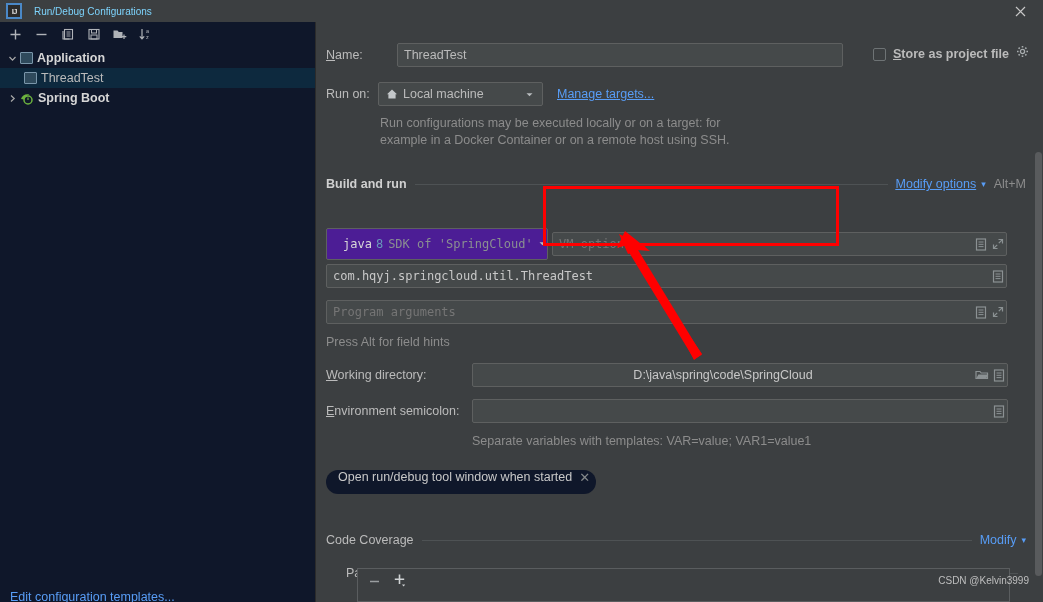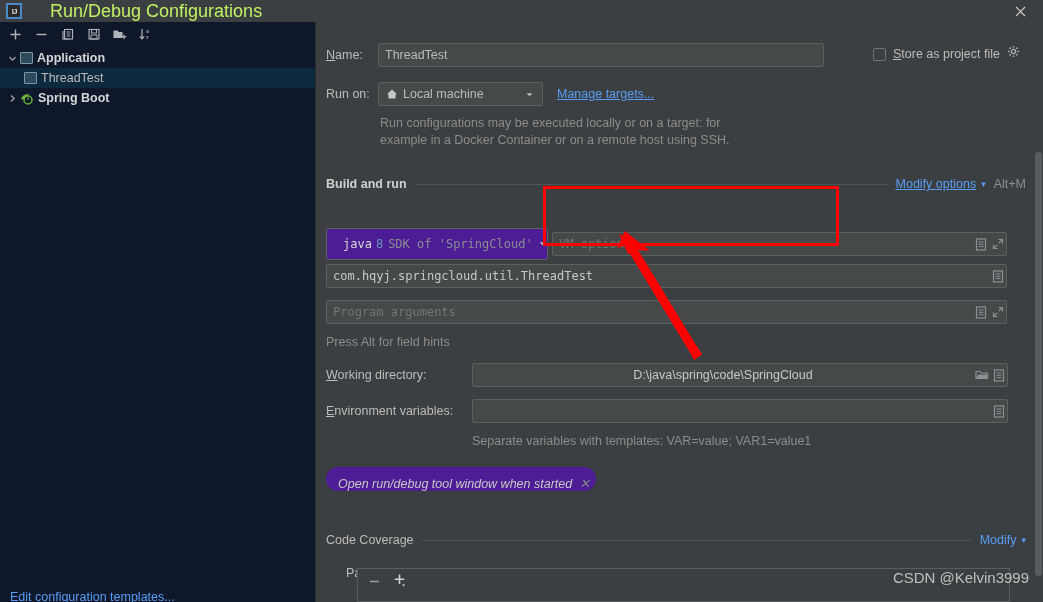--- a/index.html
+++ b/index.html
@@ -18,21 +18,21 @@
     background: #3c3f41; display: flex; align-items: center;
   }
   .ij-logo {
     width: 16px; height: 16px; margin-left: 6px;
     border: 2px solid #4a88c7; background: #2b2b2b;
     color: #d8d8d8; font-size: 8px; font-weight: bold;
     display: flex; align-items: center; justify-content: center;
     font-family: "Liberation Sans", sans-serif; letter-spacing: -1px;
   }
   .title-text {
-    margin-left: 28px; color: #bef264; font-size: 18px;
+    margin-left: 12px; color: #7dd3fc; font-size: 10px;
   }
   .close-btn {
     position: absolute; right: 0; top: 0; width: 46px; height: 22px;
     display: flex; align-items: center; justify-content: center;
     color: #c0c0c0; font-size: 15px; line-height: 1;
   }
 
   
   .leftpanel {
     position: absolute; left: 0; top: 22px; width: 316px; height: 580px;
@@ -103,23 +103,23 @@
   .sec-title { color: #d0d0d0; font-size: 12.5px; font-weight: bold; }
   .sec-title.reg { font-weight: normal; color: #bbbbbb; }
   .sep-line { flex: 1; height: 1px; background: #4e5254; margin: 0 8px; }
 
   .fieldicon {
     width: 17px; height: 22px; display: flex; align-items: center; justify-content: center;
     flex: none; color: #8b9193;
   }
 
   .chip {
-    display: inline-flex; align-items: flex-end; height: 24px;
-    background: #4c1d95; border-radius: 12px; padding: 0 6px 0 12px;
-    color: #c8c8c8; font-size: 12.5px; font-style: italic;
+    display: inline-flex; align-items: flex-start; height: 24px;
+    background: #0f172a; border-radius: 12px; padding: 0 6px 0 12px;
+    color: #c8c8c8; font-size: 12.5px;
   }
   .chip .x { margin-left: 7px; color: #84888a; font-size: 13px; }
 
   .checkbox {
     width: 13px; height: 13px; border: 1px solid #6e7375; background: #3c3f41;
     border-radius: 2px; flex: none;
   }
 
   .combo {
     background: #45494a; border: 1px solid #5e6060; border-radius: 2px;
@@ -142,21 +142,21 @@
 
   
   .anno-rect {
     position: absolute; left: 543px; top: 186px; width: 296px; height: 60px;
     border: 3px solid #ff0000; pointer-events: none;
   }
   .anno-arrow { position: absolute; left: 0; top: 0; pointer-events: none; }
 
   .watermark {
     position: absolute; right: 14px; bottom: 16px;
-    color: #c9c9c9; font-size: 15px; opacity: .92;
+    color: #c9c9c9; font-size: 10px; opacity: .92;
     font-family: "Liberation Sans", sans-serif;
   }
 
   .sdkcombo {
     background: #4c1d95; border: 1px solid #5e6060; border-radius: 2px;
     height: 32px; display: flex; align-items: center; padding-left: 16px;
     font-family: "DejaVu Sans Mono", monospace; font-size: 12px;
   }
   .sdk-java { color: #d8d8d8; }
   .sdk-num { color: #6897bb; margin-left: 4px; }
@@ -259,30 +259,30 @@
         </span>
         <span class="tree-label bold">Spring Boot</span>
       </div>
     </div>
 
     <div class="bottom-link">Edit configuration templates...</div>
   </div>
 
   <div class="content">
 
-    <div class="row" style="position:absolute; left:9px; top:21px;">
+    <div class="row" style="position:absolute; left:9px; top:21px;gap:19px;">
       <div class="lbl" style="width:52px;">
         <span class="und">N</span><span>ame:</span>
       </div>
       <div class="field" style="width:446px;">
         <input class="fake-input" value="ThreadTest" style="">
       </div>
     </div>
 
-    <div class="row" style="position:absolute; left:556px; top:23px; gap:7px;">
+    <div class="row" style="position:absolute; left:556px; top:23px; gap:7px;font-weight:bold;">
       <span class="checkbox"></span>
       <span class="lbl">
         <span class="und">S</span><span>tore as project file</span>
       </span>
       <span>
         <svg width="14" height="14" viewBox="0 0 14 14">
           <circle cx="6.5" cy="6.5" r="2.1" fill="none" stroke="#a8adaf" stroke-width="1.3"></circle>
           <g stroke="#a8adaf" stroke-width="1.6">
             <path d="M6.5 1 L6.5 2.6 M6.5 10.4 L6.5 12 M1 6.5 L2.6 6.5 M10.4 6.5 L12 6.5"></path>
             <path d="M2.6 2.6 L3.7 3.7 M9.3 9.3 L10.4 10.4 M10.4 2.6 L9.3 3.7 M3.7 9.3 L2.6 10.4"></path>
@@ -400,21 +400,21 @@
           <svg width="12" height="13" viewBox="0 0 12 13">
             <rect x="1.5" y="1" width="9" height="11" fill="none" stroke="#8b9193" stroke-width="1.2"></rect>
             <path d="M3.5 4 L8.5 4 M3.5 6.3 L8.5 6.3 M3.5 8.6 L8.5 8.6" stroke="#8b9193" stroke-width="1"></path>
           </svg>
         </span>
       </div>
     </div>
 
     <div class="row" style="position:absolute; left:9px; top:377px;">
       <div class="lbl" style="width:146px;">
-        <span class="und">E</span><span>nvironment variables:</span>
+        <span class="und">E</span><span>nvironment semicolon:</span>
       </div>
       <div class="field" style="width:536px;">
         <input class="fake-input" value="" style="">
         <span class="fieldicon">
           <svg width="12" height="13" viewBox="0 0 12 13">
             <rect x="1.5" y="1" width="9" height="11" fill="none" stroke="#8b9193" stroke-width="1.2"></rect>
             <path d="M3.5 4 L8.5 4 M3.5 6.3 L8.5 6.3 M3.5 8.6 L8.5 8.6" stroke="#8b9193" stroke-width="1"></path>
           </svg>
         </span>
       </div>

